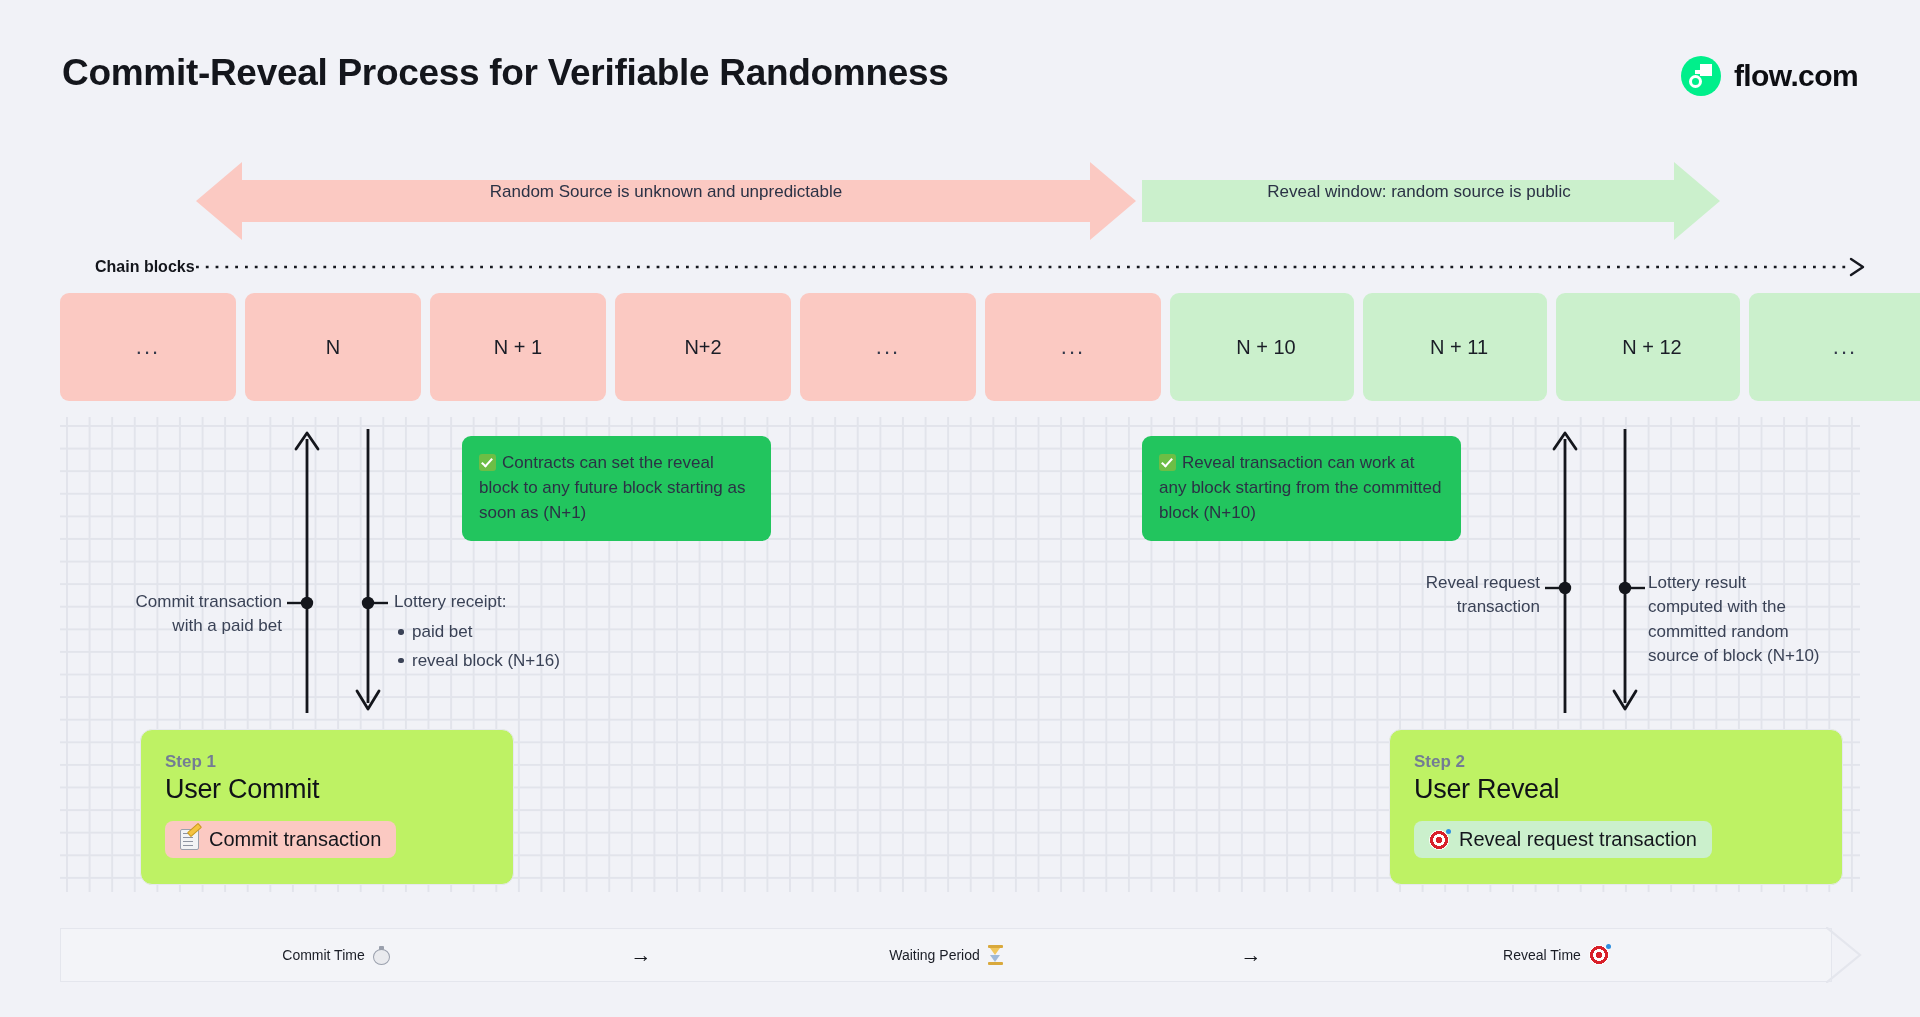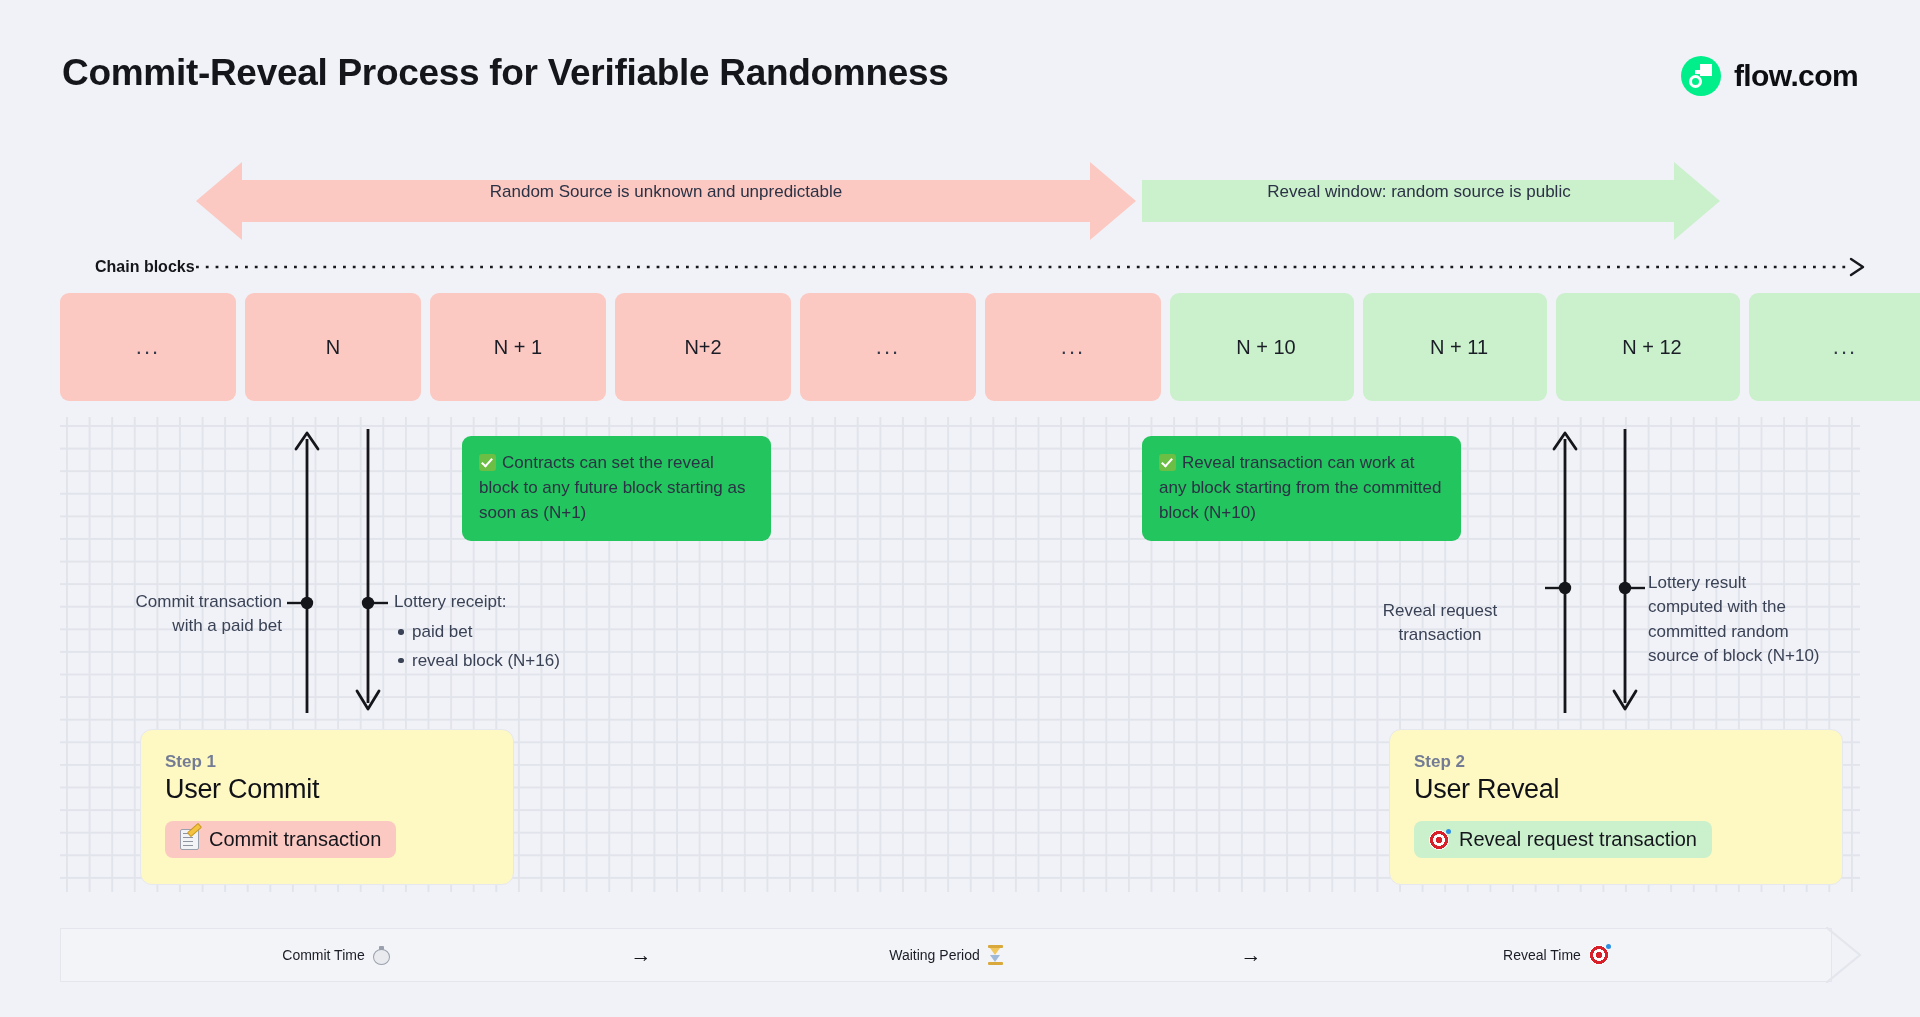--- a/index.html
+++ b/index.html
@@ -117,21 +117,21 @@
   .side-text .hd{display:block;}
   .bullets{margin:4px 0 0 0;padding:0 0 0 18px;list-style:none;}
   .bullets li{position:relative;padding:2px 0;}
   .bullets li::before{
     content:"";position:absolute;left:-14px;top:11px;width:5.5px;height:5.5px;
     border-radius:50%;background:#3A4256;
   }
 
   
   .step-card{
-    position:absolute; background:#fef9c3; border:1.5px solid #E6E8EF;
+    position:absolute; background:#bef264; border:1.5px solid #E6E8EF;
     border-radius:12px; padding:22px 24px 26px 24px;
   }
   .step-kicker{font-size:17px;font-weight:700;color:#737C94;margin-bottom:2px;}
   .step-title{font-size:27px;font-weight:400;color:#101218;margin-bottom:16px;letter-spacing:-0.3px;}
   .step-pill{
     display:inline-flex;align-items:center;gap:10px;
     border-radius:8px;padding:7px 15px;font-size:20px;color:#14161C;
   }
   .step-pill.pink{background:#FBC9C2;}
   .step-pill.green{background:#CBF0CC;}
@@ -267,21 +267,21 @@
   </div>
 
   <div class="side-text" style="left:394px; top:590px; width:300px;">
     <span class="hd">Lottery receipt:</span>
     <ul class="bullets">
       <li>paid bet</li>
       <li>reveal block (N+16)</li>
     </ul>
   </div>
 
-  <div class="side-text right-al" style="left:1340px; top:599px; width:200px;text-align:center;">
+  <div class="side-text right-al" style="left:1340px; top:571px; width:200px;">
     <span class="hd">Reveal request</span>
     <span class="hd">transaction</span>
   </div>
 
   <div class="side-text" style="left:1648px; top:571px; width:230px;">
     <span class="hd">Lottery result</span>
     <span class="hd">computed with the</span>
     <span class="hd">committed random</span>
     <span class="hd">source of block (N+10)</span>
   </div>

